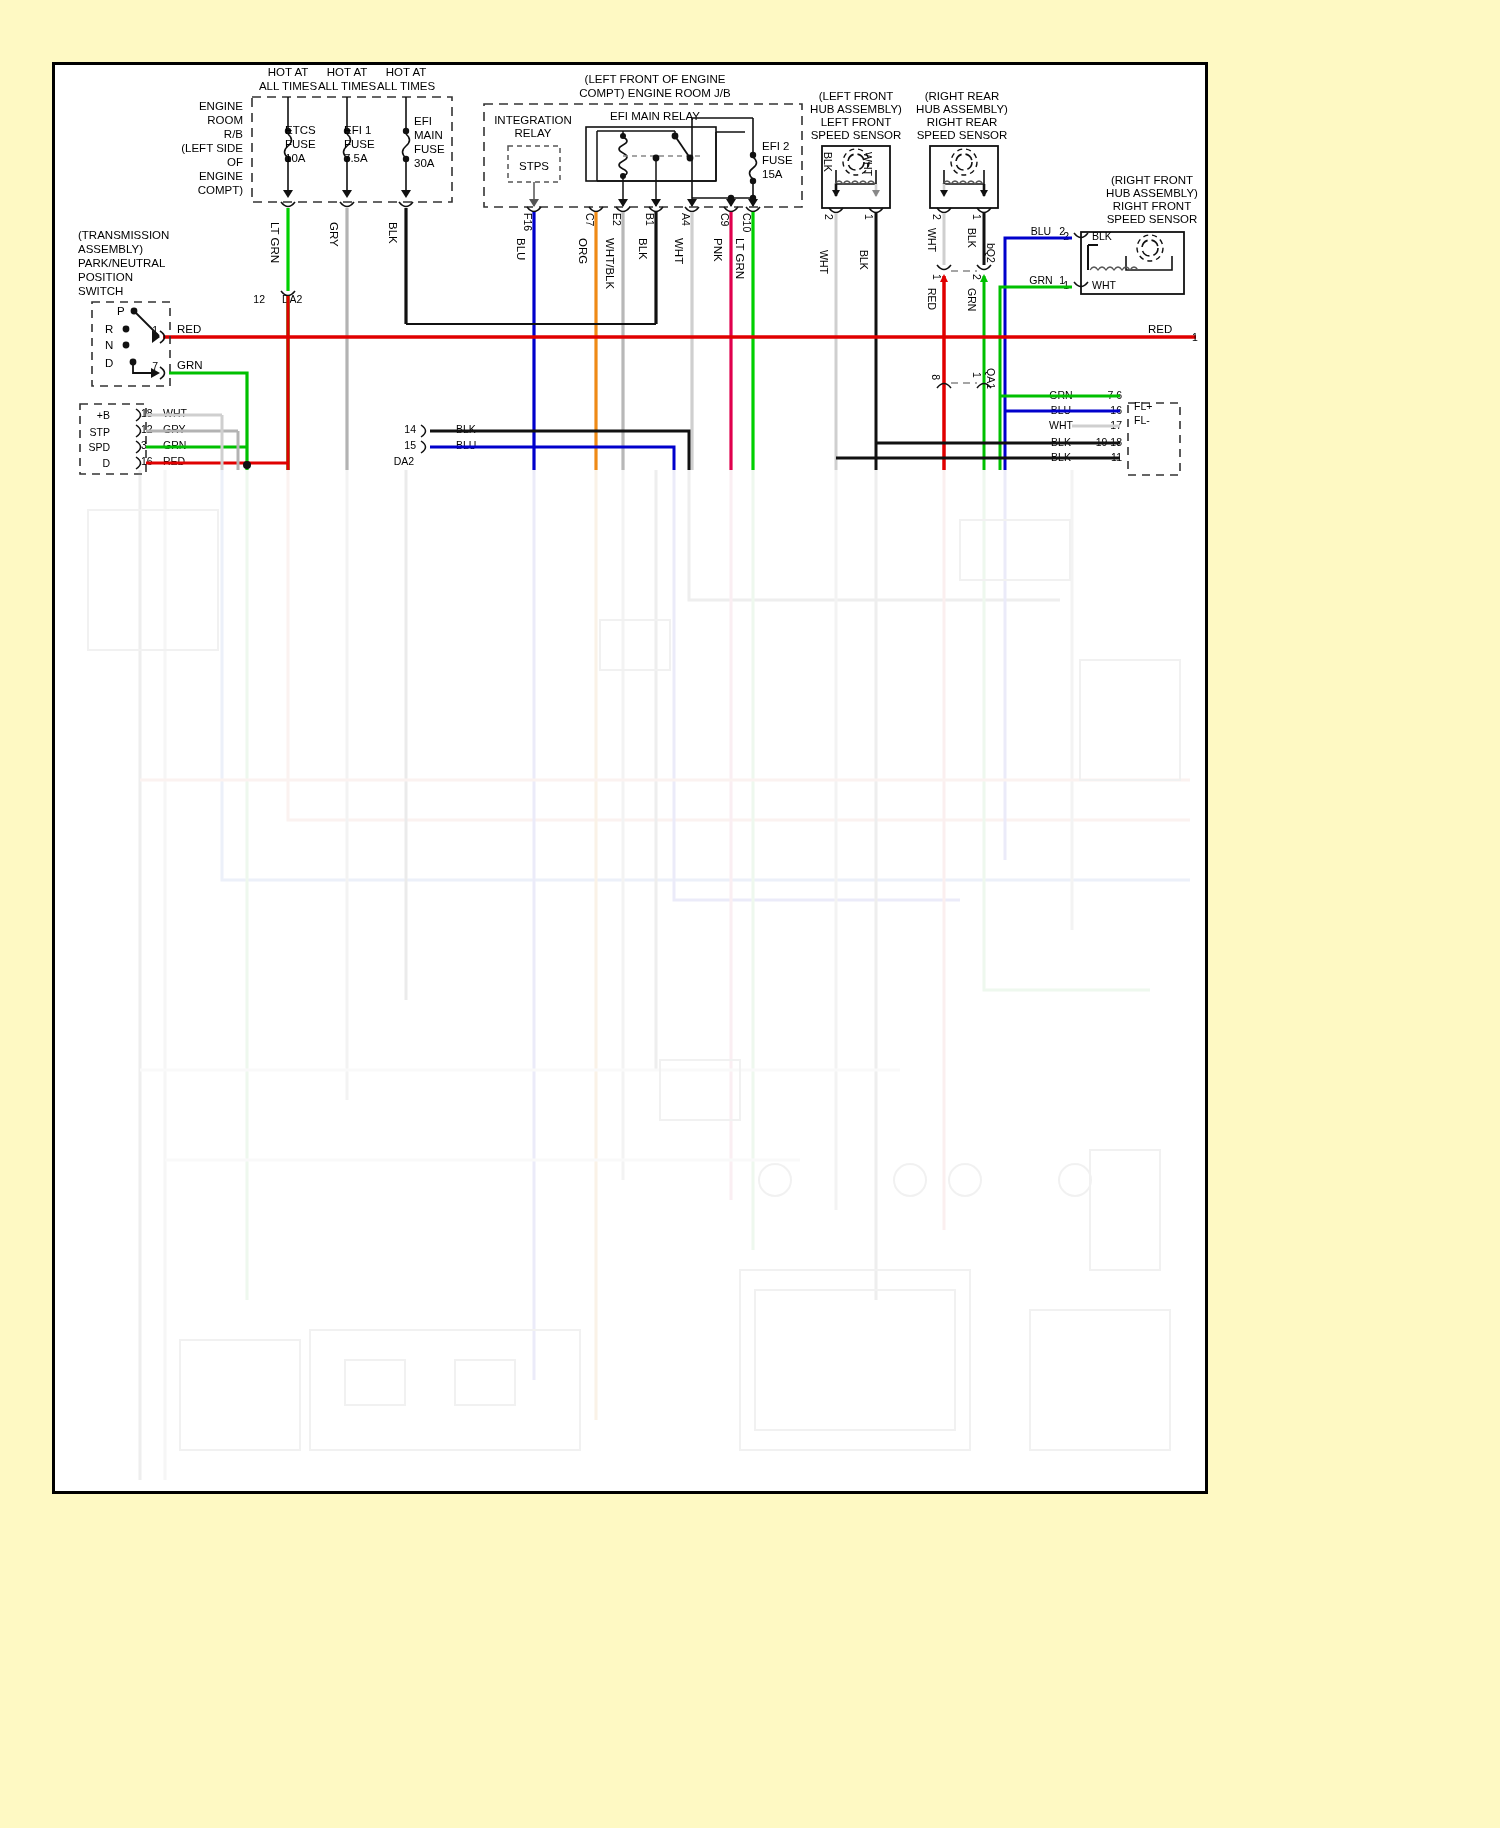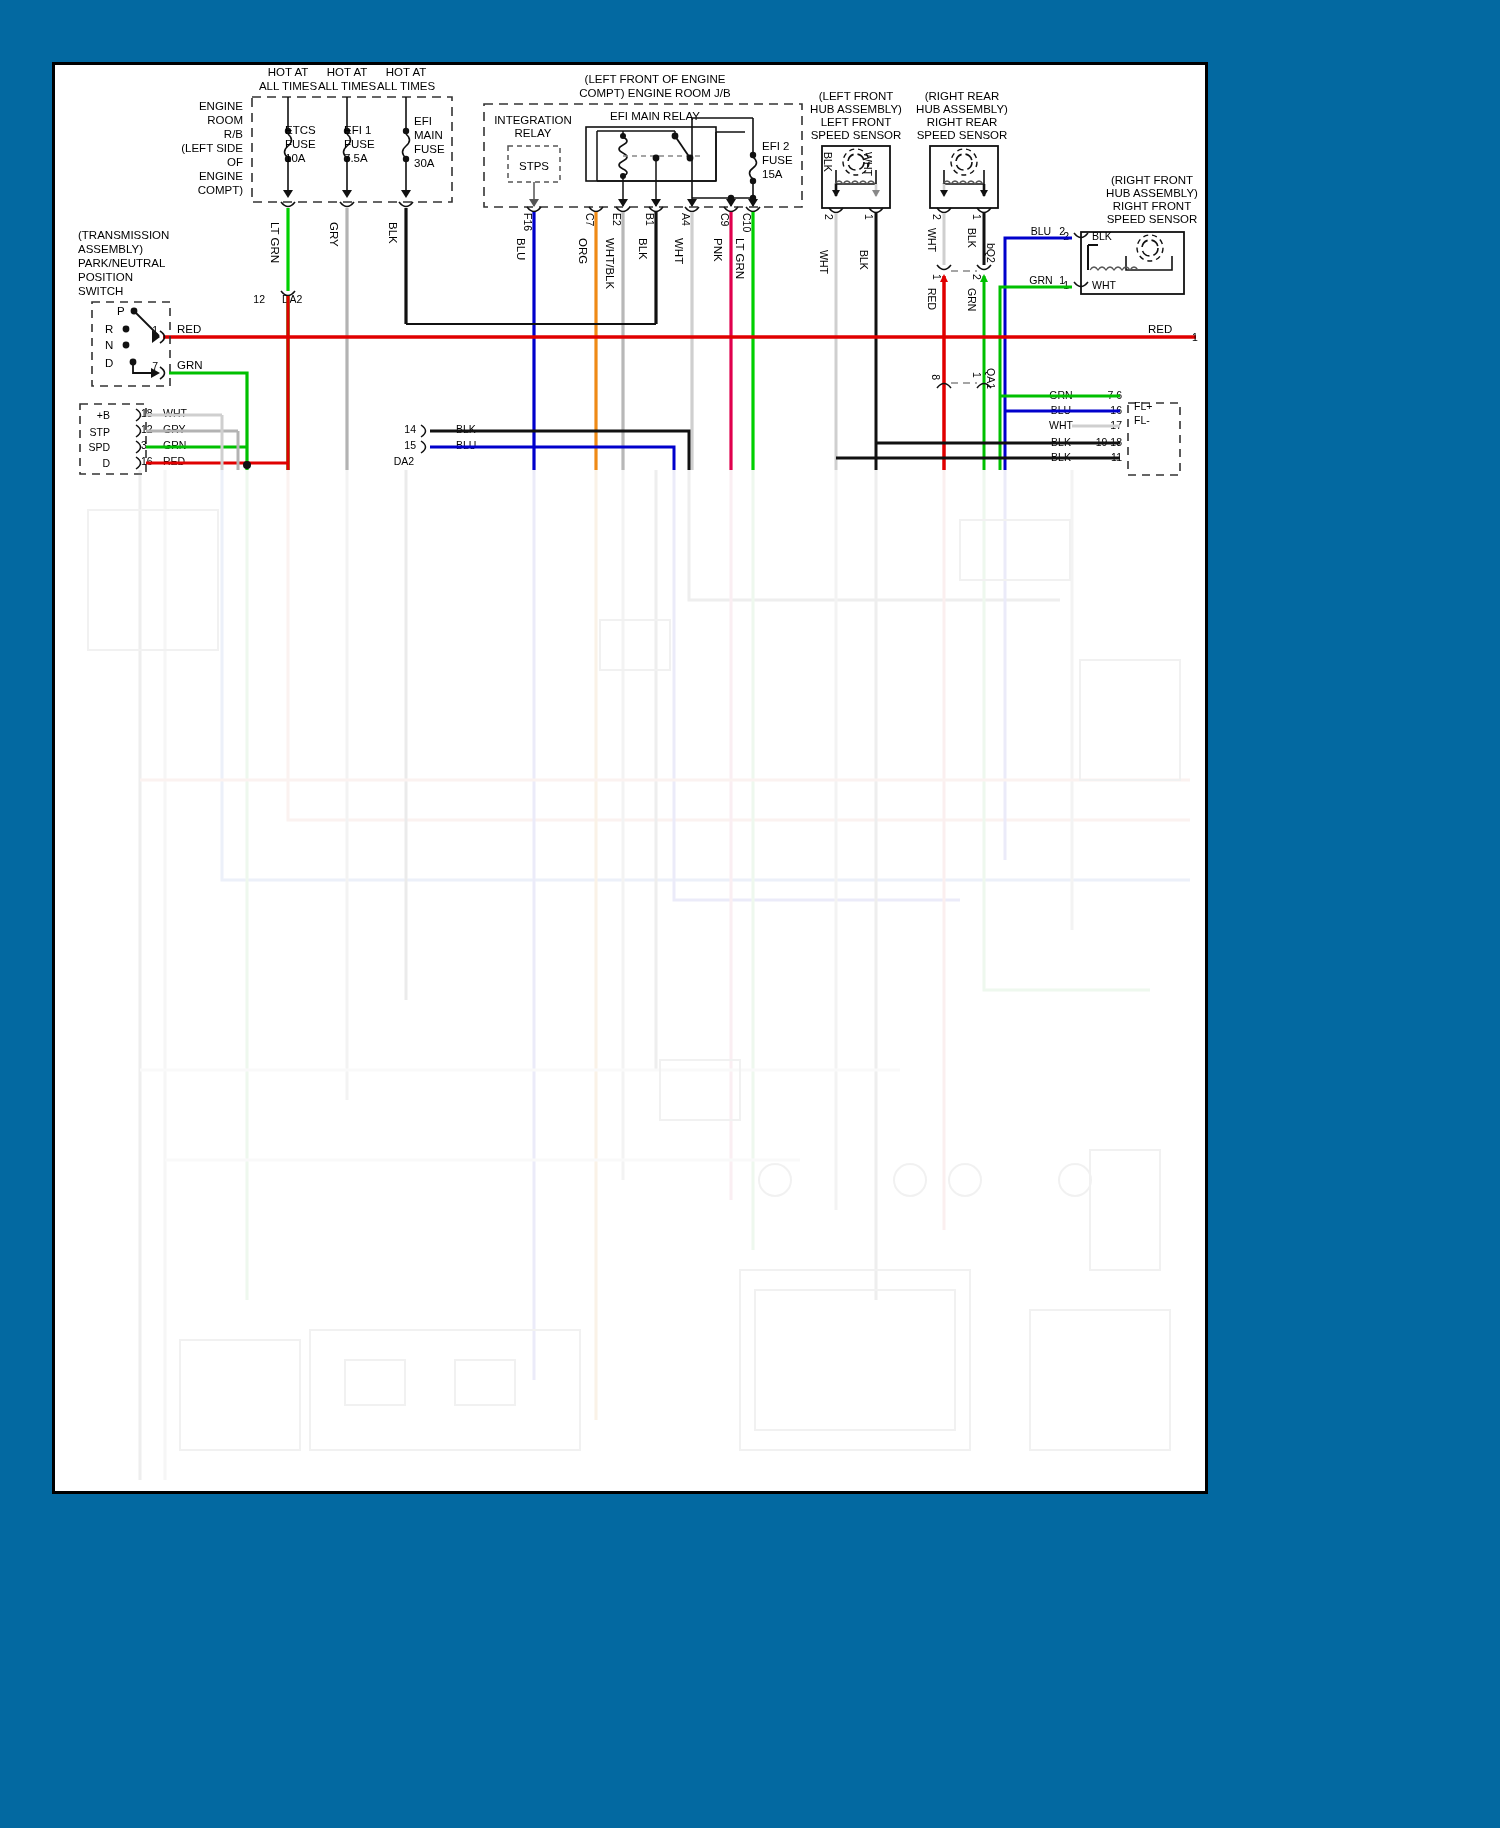--- a/index.html
+++ b/index.html
@@ -1,17 +1,17 @@
 <!DOCTYPE html>
 <html><head>
 <meta charset="utf-8">
 <style>
   html,body{margin:0;padding:0;background:#ffffff;}
   body{font-family:"Liberation Sans",sans-serif;}
-  #page{position:relative;width:1500px;height:1828px;background:#0369a1;overflow:hidden;}
+  #page{position:relative;width:1500px;height:1828px;background:#fef9c3;overflow:hidden;}
   #sheet{position:absolute;left:52px;top:62px;width:1156px;height:1432px;border:3px solid #000;background:#fff;box-sizing:border-box;}
   svg{position:absolute;left:0;top:0;}
   text{font-family:"Liberation Sans",sans-serif;fill:#000;}
   .t{font-size:11.5px;}
   .tsm{font-size:10.5px;}
   .vert{writing-mode:vertical-rl;}
 </style>
 </head>
 <body>
 

